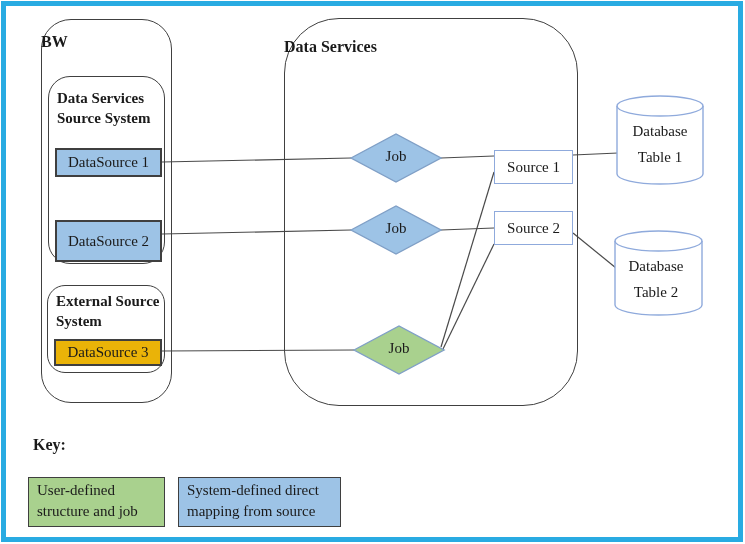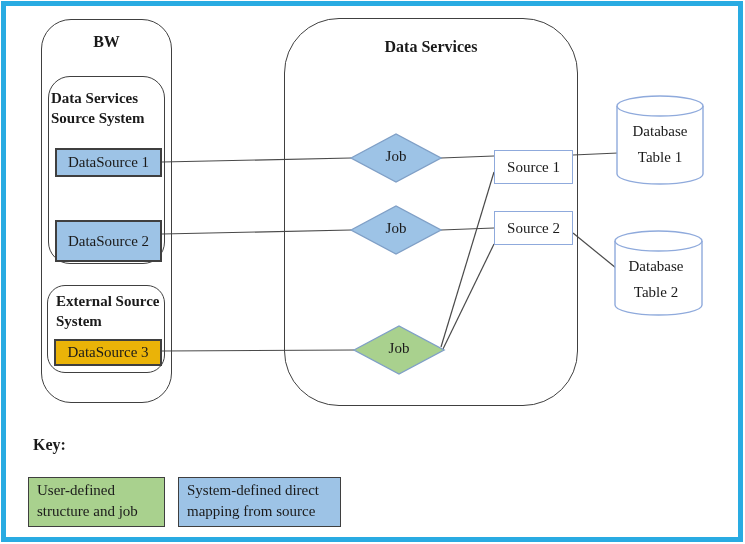--- a/index.html
+++ b/index.html
@@ -21,21 +21,21 @@
   .rounded {
     position: absolute;
     border: 1.3px solid #404040;
     background: transparent;
     box-sizing: border-box;
   }
   .title {
     position: absolute;
     font-weight: bold;
     font-size: 16px;
-    text-align: center;
+    text-align: left;
   }
   .subtitle {
     position: absolute;
     font-weight: bold;
     font-size: 15px;
     line-height: 20px;
     text-align: left;
   }
   .ds-box {
     position: absolute;
@@ -112,21 +112,21 @@
       <ellipse cx="660" cy="106" rx="43" ry="10"></ellipse>
       <path d="M 615 241 L 615 305 A 43.5 10 0 0 0 702 305 L 702 241"></path>
       <ellipse cx="658.5" cy="241" rx="43.5" ry="10"></ellipse>
     </g>
   </svg>
 
   <div class="rounded" style="left: 41px; top: 19px; width: 131px; height: 384px; border-radius: 30px; border-color: rgb(64, 64, 64);"></div>
   <div class="title" style="left:41px; top:33px; width:131px;">BW</div>
 
   <div class="rounded" style="left: 48px; top: 76px; width: 117px; height: 188px; border-radius: 22px; border-color: rgb(64, 64, 64);"></div>
-  <div class="subtitle" style="left:51px; top:88px; width:104px;">Data Services Source System</div>
+  <div class="subtitle" style="left:57px; top:88px; width:104px;">Data Services Source System</div>
 
   <div class="ds-box" style="left: 55px; top: 148px; width: 107px; height: 29px; background-color: rgb(157, 195, 230); border-color: rgb(63, 63, 63);">DataSource 1</div>
   <div class="ds-box" style="left: 55px; top: 220px; width: 107px; height: 42px; background-color: rgb(157, 195, 230); border-color: rgb(63, 63, 63);">DataSource 2</div>
 
   <div class="rounded" style="left: 47px; top: 285px; width: 118px; height: 88px; border-radius: 18px; border-color: rgb(64, 64, 64);"></div>
   <div class="subtitle" style="left:56px; top:291px; width:109px;">External Source System</div>
 
   <div class="ds-box" style="left: 54px; top: 339px; width: 108px; height: 27px; background-color: #eab308; border-color: rgb(63, 63, 63);">DataSource 3</div>
 
   <div class="rounded" style="left: 284px; top: 18px; width: 294px; height: 388px; border-radius: 55px; border-color: rgb(64, 64, 64);"></div>

